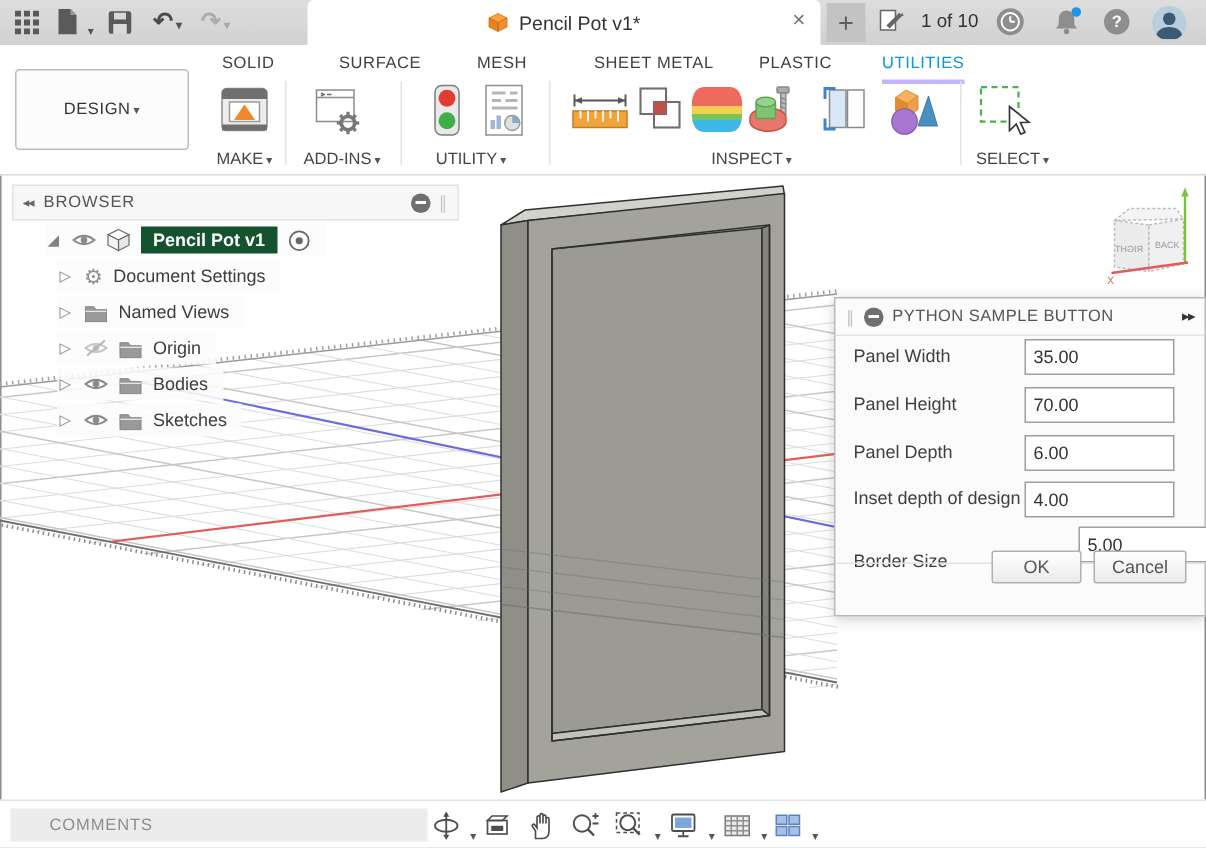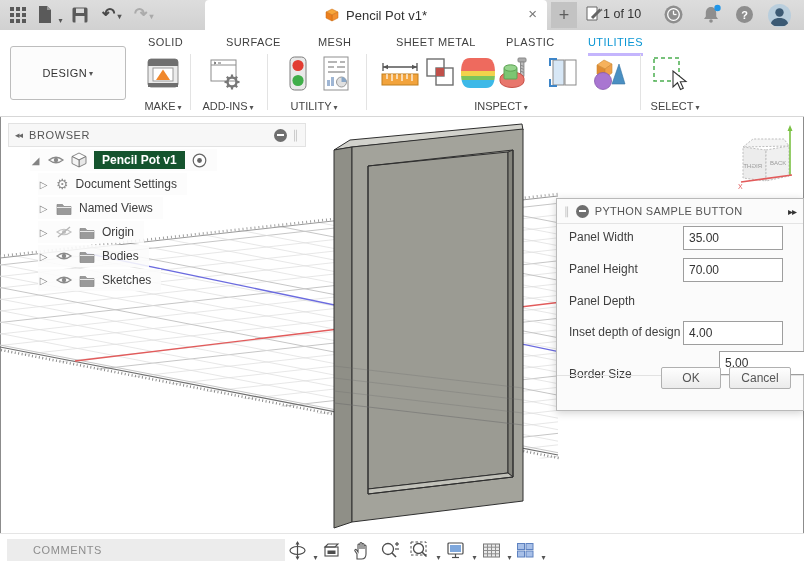--- a/index.html
+++ b/index.html
@@ -7,21 +7,21 @@
   .abs{position:absolute;}
   
   .topbar{position:absolute;top:0;left:0;right:0;height:30px;background:linear-gradient(#dddddd,#d1d1d1);z-index:30;}
   .tb-ic{position:absolute;top:6px;cursor:default;}
   .caret::after{content:"▾";font-size:8px;color:#555;margin-left:2px;}
   .caret-lite::after{content:"▾";font-size:8px;color:#a9a9a9;margin-left:2px;}
   .doc-tab{position:absolute;left:205px;top:0;width:342px;height:30px;background:#fff;border-radius:4px 4px 0 0;display:flex;align-items:center;justify-content:center;gap:7px;z-index:31;}
   .doc-tab .title{font-size:13px;color:#333;}
   .close-x{position:absolute;right:10px;top:5px;font-size:15px;color:#777;line-height:18px;}
   .plus-box{position:absolute;left:551px;top:2px;width:26px;height:26px;background:#c3c3c3;display:flex;align-items:center;justify-content:center;font-size:18px;color:#5d5d5d;}
-  .version{position:absolute;left:586px;top:5px;display:flex;align-items:center;gap:0;font-size:12.5px;color:#333;}
+  .version{position:absolute;left:586px;top:5px;display:flex;align-items:center;gap:11px;font-size:12.5px;color:#333;}
   .circle-ic{border-radius:50%;display:flex;align-items:center;justify-content:center;}
   .help-circle{width:17px;height:17px;background:#8e8e8e;color:#fff;font-size:11px;font-weight:bold;}
   .avatar{width:23px;height:23px;background:#b9cedd;overflow:hidden;}
   
   .ribbon{position:absolute;top:30px;left:0;right:0;height:86px;background:#fff;border-bottom:1px solid #d7d7d7;z-index:25;}
   .rtab{position:absolute;top:6px;font-size:11px;letter-spacing:.4px;color:#3f3f3f;padding-bottom:5px;}
   .rtab.active{color:#0a96d4;border-bottom:3px solid #c4b5fd;}
   .design-btn{position:absolute;left:10px;top:16px;width:114px;height:52px;border:1px solid #bdbdbd;border-radius:3px;background:#fcfcfc;display:flex;align-items:center;justify-content:center;font-size:11px;color:#333;letter-spacing:.4px;}
   .gsep{position:absolute;top:24px;height:56px;width:1px;background:#e3e3e3;}
   .glabel{position:absolute;top:70px;font-size:11px;color:#444;text-align:center;}
@@ -505,20 +505,21 @@
       <span class="minus-circle"></span>
       <span>PYTHON SAMPLE BUTTON</span>
       <span class="dexpand">▸▸</span>
     </div>
 
     <span class="dlabel" style="top:31px">Panel Width</span>
     <input class="dinput" style="top: 27px;" value="35.00">
     <span class="dlabel" style="top:63px">Panel Height</span>
     <input class="dinput" style="top: 59px;" value="70.00">
     <span class="dlabel" style="top:95px">Panel Depth</span>
+    <input class="dinput" style="top: 91px;" value="6.00">
     <span class="dlabel" style="top:126px">Inset depth of design</span>
     <input class="dinput" style="top: 122px;" value="4.00">
     <span class="dlabel" style="top:168px">Border Size</span>
     <input class="dinput" style="top: 152px; margin-left: 36px;" value="5.00">
 
     <div class="dfoot"></div>
     <div class="dbtn" style="left:104px;width:58px">OK</div>
     <div class="dbtn" style="left:172px;width:60px">Cancel</div>
   </div>
 

